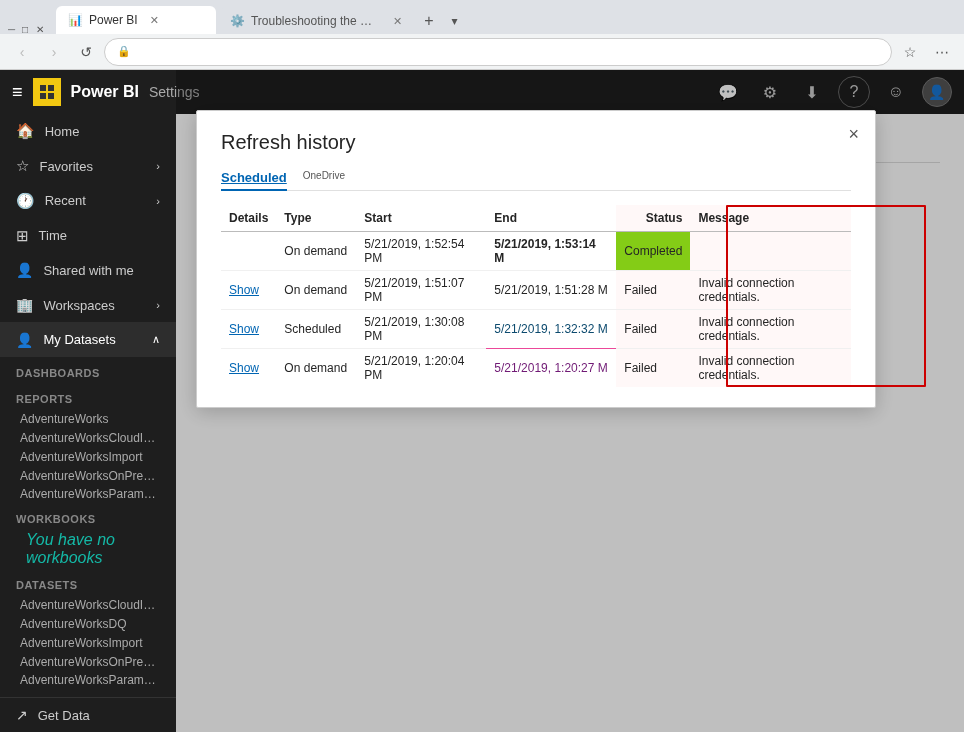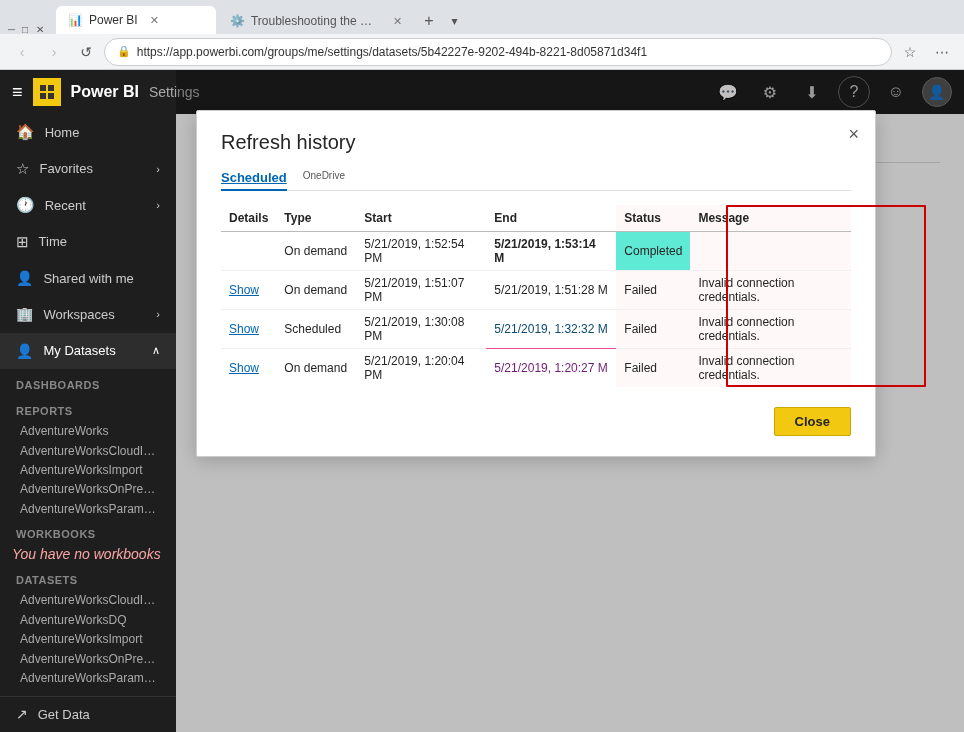--- a/index.html
+++ b/index.html
@@ -35,21 +35,20 @@
     <div style="display:flex;align-items:center;padding:0 8px;height:26px;cursor:pointer;color:#555;font-size:16px;">+</div>
     <div style="display:flex;align-items:center;padding:0 8px;height:26px;cursor:pointer;color:#555;font-size:12px;">▾</div>
   </div>
 
   <div style="display:flex;align-items:center;height:36px;background:#f1f3f4;padding:0 8px;gap:4px;border-bottom:1px solid #ccc;">
     <button class="browser-nav-btn disabled">‹</button>
     <button class="browser-nav-btn disabled">›</button>
     <button class="browser-nav-btn">↺</button>
     <div class="browser-address-bar">
       <span class="lock-icon">🔒</span>
-      <span style="font-size:12px;color:#333;">https://app.powerbi.com/groups/me/settings/datasets/5b42227e-9202-494b-8221-8d05871d34f1</span>
     </div>
     <button class="browser-icon-btn">☆</button>
     <button class="browser-icon-btn">⋯</button>
   </div>
 </div>
 
 <div style="display:flex;align-items:center;height:44px;background:#1e1e1e;padding:0 12px;gap:10px;">
   <button style="background:transparent;border:none;color:#fff;font-size:18px;cursor:pointer;">≡</button>
   <div style="width:28px;height:28px;background:#f2c811;display:flex;align-items:center;justify-content:center;cursor:pointer;">
     <svg width="16" height="16" viewBox="0 0 16 16">
@@ -115,21 +114,21 @@
     </div>
     <div style="padding:3px 16px 3px 20px;font-size:12px;color:#aaa;cursor:pointer;white-space:nowrap;overflow:hidden;text-overflow:ellipsis;">AdventureWorks</div>
     <div style="padding:3px 16px 3px 20px;font-size:12px;color:#aaa;cursor:pointer;white-space:nowrap;overflow:hidden;text-overflow:ellipsis;">AdventureWorksCloudImport</div>
     <div style="padding:3px 16px 3px 20px;font-size:12px;color:#aaa;cursor:pointer;white-space:nowrap;overflow:hidden;text-overflow:ellipsis;">AdventureWorksImport</div>
     <div style="padding:3px 16px 3px 20px;font-size:12px;color:#aaa;cursor:pointer;white-space:nowrap;overflow:hidden;text-overflow:ellipsis;">AdventureWorksOnPremAndC...</div>
     <div style="padding:3px 16px 3px 20px;font-size:12px;color:#aaa;cursor:pointer;white-space:nowrap;overflow:hidden;text-overflow:ellipsis;">AdventureWorksParameterize...</div>
 
     <div style="color:#888;font-size:11px;font-weight:600;padding:10px 16px 4px;letter-spacing:0.5px;">
       <span>WORKBOOKS</span>
     </div>
-    <div style="padding:2px 12px;font-size:14px;color:#fca5a5;font-style:italic;">
+    <div style="padding:2px 26px;font-size:16px;color:#14b8a6;font-style:italic;">
       <span>You have no workbooks</span>
     </div>
 
     <div style="color:#888;font-size:11px;font-weight:600;padding:10px 16px 4px;letter-spacing:0.5px;">
       <span>DATASETS</span>
     </div>
     <div style="padding:3px 16px 3px 20px;font-size:12px;color:#aaa;cursor:pointer;white-space:nowrap;overflow:hidden;text-overflow:ellipsis;">AdventureWorksCloudImport</div>
     <div style="padding:3px 16px 3px 20px;font-size:12px;color:#aaa;cursor:pointer;white-space:nowrap;overflow:hidden;text-overflow:ellipsis;">AdventureWorksDQ</div>
     <div style="padding:3px 16px 3px 20px;font-size:12px;color:#aaa;cursor:pointer;white-space:nowrap;overflow:hidden;text-overflow:ellipsis;">AdventureWorksImport</div>
     <div style="padding:3px 16px 3px 20px;font-size:12px;color:#aaa;cursor:pointer;white-space:nowrap;overflow:hidden;text-overflow:ellipsis;">AdventureWorksOnPremAndC...</div>
@@ -209,32 +208,32 @@
     </div>
 
     <div style="position:relative;">
       <table style="width:100%;border-collapse:collapse;font-size:12px;">
         <thead>
           <tr>
             <th style="text-align:left;padding:6px 8px;font-weight:600;color:#252525;border-bottom:1px solid #bbb;width:55px;">Details</th>
             <th style="text-align:left;padding:6px 8px;font-weight:600;color:#252525;border-bottom:1px solid #bbb;width:80px;">Type</th>
             <th style="text-align:left;padding:6px 8px;font-weight:600;color:#252525;border-bottom:1px solid #bbb;width:130px;">Start</th>
             <th style="text-align:left;padding:6px 8px;font-weight:600;color:#252525;border-bottom:1px solid #bbb;width:130px;">End</th>
-            <th style="text-align:left;padding:6px 8px;font-weight:600;color:#252525;border-bottom:1px solid #bbb;width:70px;background:#fff8f8;">Status</th>
+            <th style="text-align:right;padding:6px 8px;font-weight:600;color:#252525;border-bottom:1px solid #bbb;width:70px;background:#fff8f8;">Status</th>
             <th style="text-align:left;padding:6px 8px;font-weight:600;color:#252525;border-bottom:1px solid #bbb;background:#fff8f8;">Message</th>
           </tr>
         </thead>
         <tbody>
 
           <tr>
             <td style="padding:5px 8px;border-bottom:1px solid #f0f0f0;"></td>
             <td style="padding:5px 8px;border-bottom:1px solid #f0f0f0;color:#252525;">On demand</td>
             <td style="padding:5px 8px;border-bottom:1px solid #f0f0f0;color:#252525;">5/21/2019, 1:52:54 PM</td>
             <td style="padding:5px 8px;border-bottom:1px solid #f0f0f0;color:#252525;font-weight:bold;">5/21/2019, 1:53:14 M</td>
-            <td style="padding:5px 8px;border-bottom:1px solid #f0f0f0;color:#252525;background:#5eead4;">Completed</td>
+            <td style="padding:5px 8px;border-bottom:1px solid #f0f0f0;color:#252525;background:#84cc16;">Completed</td>
             <td style="padding:5px 8px;border-bottom:1px solid #f0f0f0;background:#fff8f8;"></td>
           </tr>
 
           <tr>
             <td style="padding:5px 8px;border-bottom:1px solid #f0f0f0;"><a style="color:#0065b3;text-decoration:underline;cursor:pointer;">Show</a></td>
             <td style="padding:5px 8px;border-bottom:1px solid #f0f0f0;color:#252525;">On demand</td>
             <td style="padding:5px 8px;border-bottom:1px solid #f0f0f0;color:#252525;">5/21/2019, 1:51:07 PM</td>
             <td style="padding:5px 8px;border-bottom:1px solid #f0f0f0;color:#252525;">5/21/2019, 1:51:28 M</td>
             <td style="padding:5px 8px;border-bottom:1px solid #f0f0f0;color:#252525;background:#fff8f8;">Failed</td>
             <td style="padding:5px 8px;border-bottom:1px solid #f0f0f0;color:#252525;background:#fff8f8;">Invalid connection credentials.</td>
@@ -256,17 +255,14 @@
             <td style="padding:5px 8px;border-bottom:none;color:#701a75;">5/21/2019, 1:20:27 M</td>
             <td style="padding:5px 8px;border-bottom:none;color:#252525;background:#fff8f8;">Failed</td>
             <td style="padding:5px 8px;border-bottom:none;color:#252525;background:#fff8f8;">Invalid connection credentials.</td>
           </tr>
         </tbody>
       </table>
 
       <div style="position:absolute;top:0;left:505px;width:200px;height:100%;border:2px solid #cc0000;border-radius:1px;pointer-events:none;"></div>
     </div>
 
-    <div style="display:flex;justify-content:flex-end;margin-top:20px;">
-      <button style="background:#f2c811;border:1px solid #c9a800;color:#252525;padding:6px 20px;font-size:13px;font-weight:600;cursor:pointer;border-radius:2px;">Close</button>
-    </div>
   </div>
 </div>
 
 </body></html>

